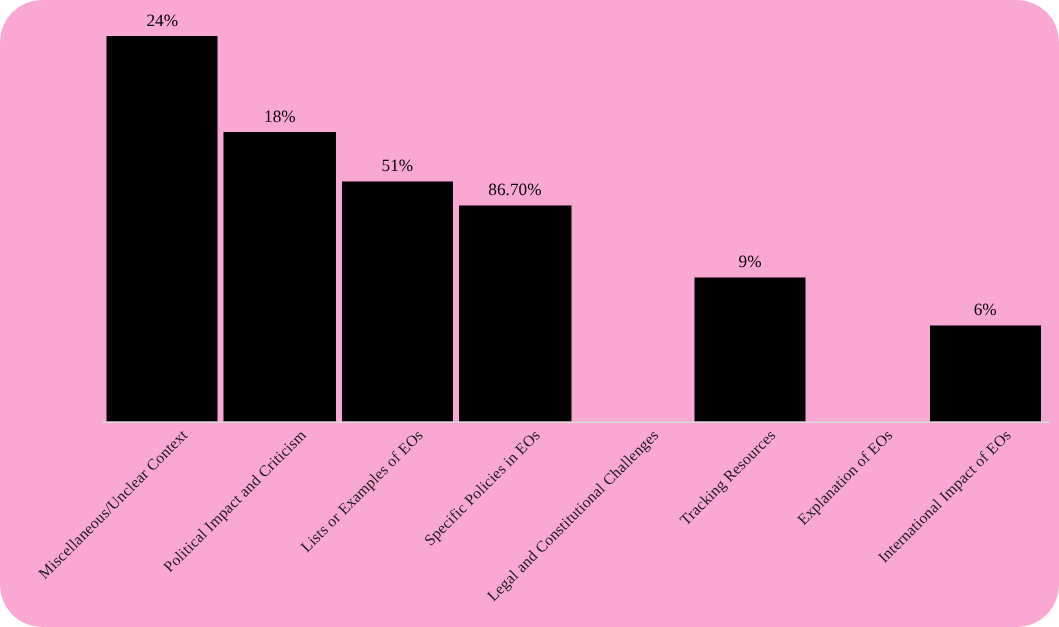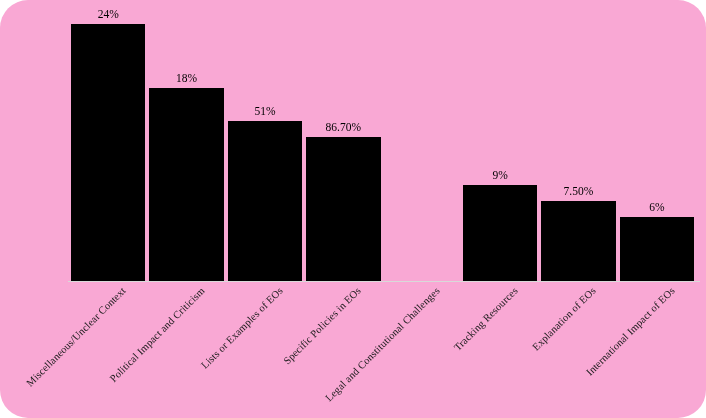--- a/index.html
+++ b/index.html
@@ -106,24 +106,20 @@
         <div class="bar-value-label" style="bottom: 163.5px;">51%</div>
       </div>
       <div class="bar-group" style="left: 306.125px; width: 74.375px; height: 281px;">
         <div class="bar-rect" style="height: 144.45px; background: rgb(0, 0, 0);"></div>
         <div class="bar-value-label" style="bottom: 147.45px;">86.70%</div>
       </div>
       <div class="bar-group" style="left: 462.875px; width: 74.375px; height: 281px;">
         <div class="bar-rect" style="height: 96.3px; background: rgb(0, 0, 0);"></div>
         <div class="bar-value-label" style="bottom: 99.3px;">9%</div>
       </div>
-      <div class="bar-group" style="left: 541.25px; width: 74.375px; height: 281px;">
-        <div class="bar-rect" style="height: 80.25px; background: rgb(0, 0, 0);"></div>
-        <div class="bar-value-label" style="bottom: 83.25px;">7.50%</div>
-      </div>
       <div class="bar-group" style="left: 619.625px; width: 74.375px; height: 281px;">
         <div class="bar-rect" style="height: 64.2px; background: rgb(0, 0, 0);"></div>
         <div class="bar-value-label" style="bottom: 67.2px;">6%</div>
       </div>
     </div>
 
   <div id="axis-line" style="background: rgb(217, 217, 217);"></div>
 
   <div id="category-axis">
       <div class="cat-label" style="left: 120.188px; transform: translateX(-100%) rotate(-45deg);">Miscellaneous/Unclear Context</div>

